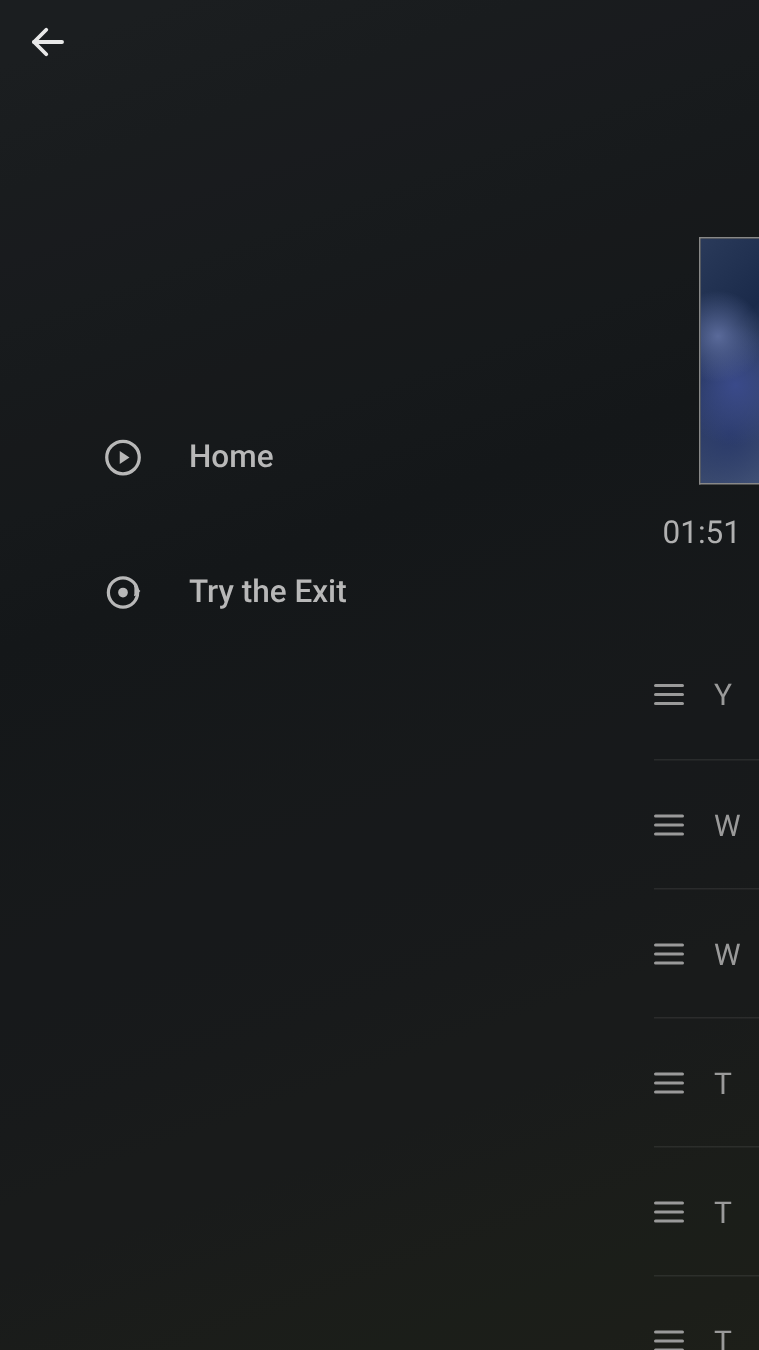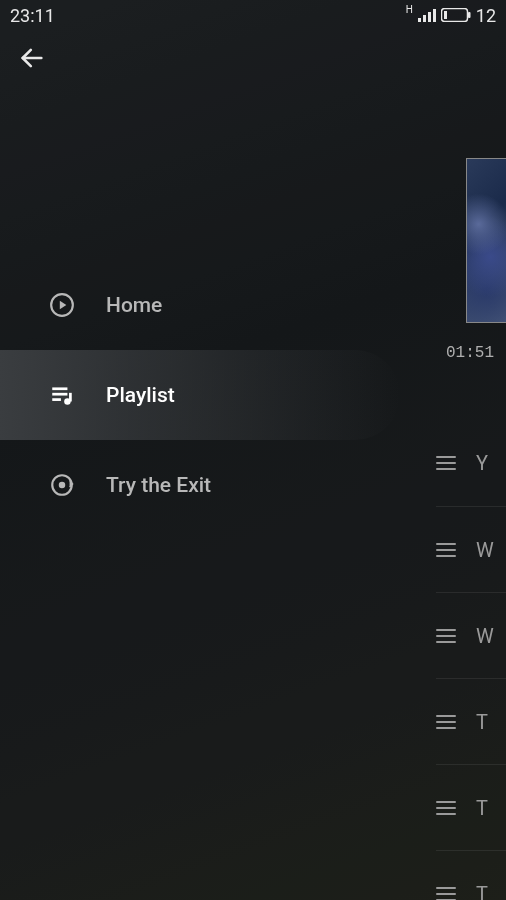--- a/index.html
+++ b/index.html
@@ -62,31 +62,31 @@
   position: absolute;
   inset: 0;
   background: radial-gradient(circle at 30% 40%, #5a6a9a 0%, transparent 30%),
               radial-gradient(circle at 60% 60%, #3a4a8a 0%, transparent 40%),
               radial-gradient(circle at 50% 80%, #2a3a6a 0%, transparent 40%);
 }
 .time-label {
   position: absolute;
   right: 12px;
   top: 344px;
-  font-size: 16px;
+  font-size: 21px;
   color: #b0b0b0;
-  font-family: Liberation Mono, monospace;
 }
 .drawer {
   position: absolute;
   left: 0;
   top: 0;
   bottom: 14px;
   width: 400px;
   padding-top: 260px;
+  padding-left: 20px;
 }
 .menu-item {
   display: flex;
   align-items: center;
   height: 90px;
   padding-left: 48px;
   gap: 30px;
   color: #b8b8b8;
   font-size: 21px;
   font-weight: 500;
@@ -190,42 +190,20 @@
     <div class="bg-item">
       <div class="hamburger">
           <span></span>
           <span></span>
           <span></span>
         </div>
       <span>T</span>
     </div>
   </div>
 
-  <div class="status-bar">
-    <span>23:11</span>
-    <div class="status-right">
-      <span style="font-size:10px;position:relative;top:-6px;">H</span>
-      <span class="signal-icon">
-        <svg width="18" height="14" viewBox="0 0 18 14">
-            <rect x="0" y="10" width="3" height="4" fill="#e8e8e8"></rect>
-            <rect x="5" y="7" width="3" height="7" fill="#e8e8e8"></rect>
-            <rect x="10" y="4" width="3" height="10" fill="#e8e8e8"></rect>
-            <rect x="15" y="1" width="3" height="13" fill="#e8e8e8"></rect>
-          </svg>
-      </span>
-      <span class="battery-icon">
-        <svg width="30" height="14" viewBox="0 0 30 14">
-            <rect x="0.5" y="0.5" width="26" height="13" rx="3" fill="none" stroke="#e8e8e8" stroke-width="1.5"></rect>
-            <rect x="27" y="4" width="2.5" height="6" rx="1" fill="#e8e8e8"></rect>
-            <rect x="3" y="3" width="3" height="8" fill="#e8e8e8"></rect>
-          </svg>
-      </span>
-      <span>12</span>
-    </div>
-  </div>
 
   <div class="back-bar">
     <div>
       <svg width="28" height="28" viewBox="0 0 24 24" fill="none" stroke="#e8e8e8" stroke-width="2.2" stroke-linecap="round" stroke-linejoin="round">
           <line x1="20" y1="12" x2="4" y2="12"></line>
           <polyline points="11 5 4 12 11 19"></polyline>
         </svg>
     </div>
   </div>
 
@@ -234,32 +212,20 @@
     <div class="menu-item">
       <span class="menu-icon">
         <svg width="26" height="26" viewBox="0 0 24 24" fill="none" stroke="#b8b8b8" stroke-width="2">
             <circle cx="12" cy="12" r="10"></circle>
             <polygon points="10,8 16,12 10,16" fill="#b8b8b8" stroke="none"></polygon>
           </svg>
       </span>
       <span>Home</span>
     </div>
 
-    <div class="menu-item active">
-      <span class="menu-icon">
-        <svg width="26" height="26" viewBox="0 0 24 24" fill="#fff">
-            <rect x="3" y="5" width="14" height="2.5"></rect>
-            <rect x="3" y="10" width="14" height="2.5"></rect>
-            <rect x="3" y="15" width="8" height="2.5"></rect>
-            <circle cx="17" cy="18" r="3"></circle>
-            <rect x="18.5" y="10" width="2.5" height="8"></rect>
-          </svg>
-      </span>
-      <span>Playlist</span>
-    </div>
 
     <div class="menu-item">
       <span class="menu-icon">
         <svg width="26" height="26" viewBox="0 0 24 24" fill="none" stroke="#b8b8b8" stroke-width="2">
             <circle cx="12" cy="12" r="9"></circle>
             <polyline points="19 8 22 11 19 14" fill="#b8b8b8" stroke="#b8b8b8" stroke-width="1"></polyline>
             <circle cx="12" cy="12" r="2" fill="#b8b8b8"></circle>
           </svg>
       </span>
       <span>Try the Exit</span>

